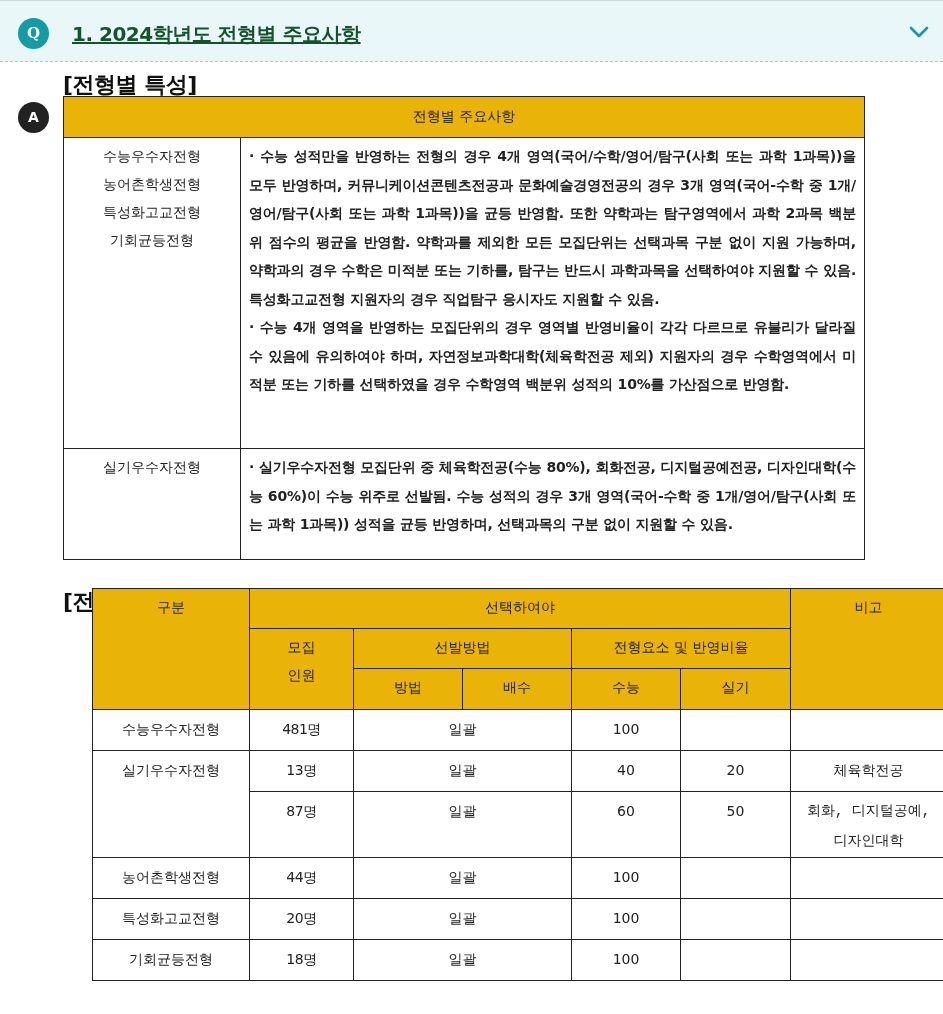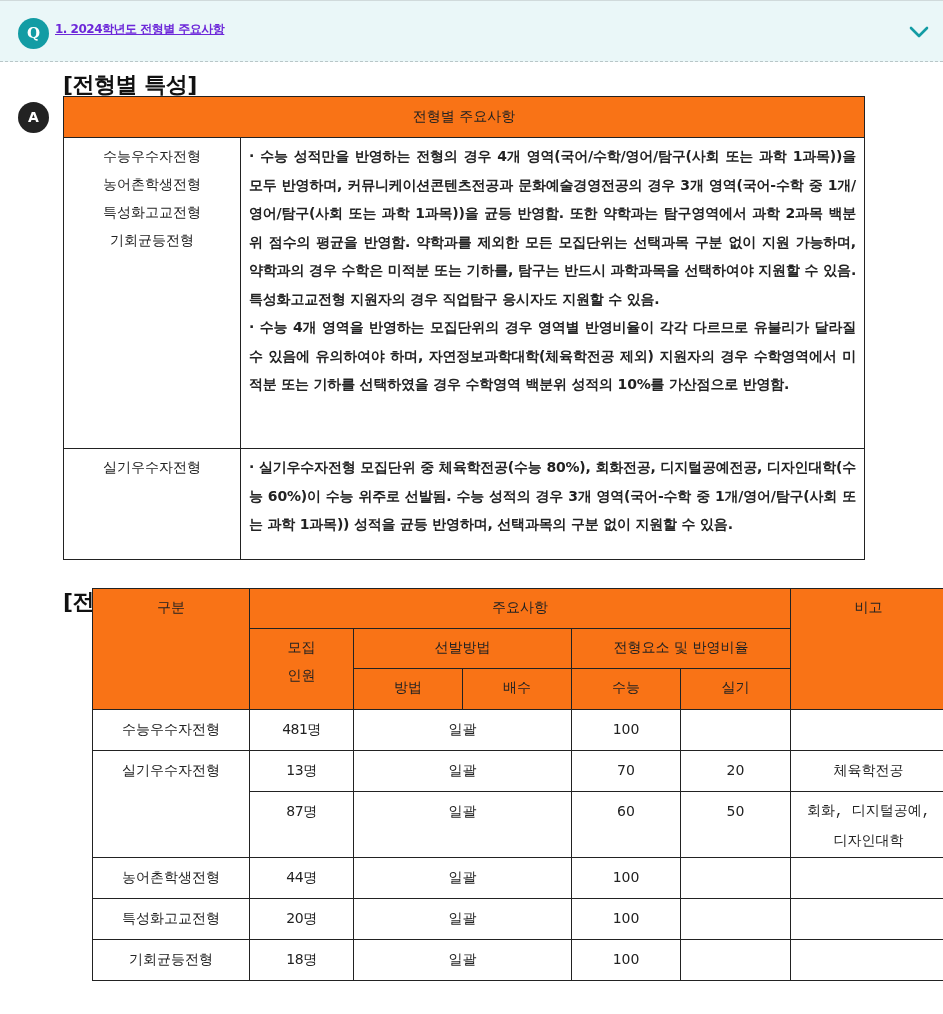--- a/index.html
+++ b/index.html
@@ -1,25 +1,25 @@
 <!DOCTYPE html>
 <html><head>
 <meta charset="utf-8">
 <style>
   html, body { margin:0; padding:0; }
   body { width:943px; height:1014px; background:#ffffff; font-family:"DejaVu Sans", sans-serif; color:#222; position:relative; overflow:hidden; }
   .qa-header { position:absolute; left:0; top:0; width:943px; height:62px; background:#eaf7f8; border-top:1px solid #d0dadb; border-bottom:1px dashed #b9c6c8; box-sizing:border-box; }
   .q-badge { position:absolute; left:18px; top:17px; width:31px; height:31px; border-radius:50%; background:#139ca4; color:#fff; font-weight:bold; font-size:15px; line-height:31px; text-align:center; font-family:"DejaVu Serif", serif; }
-  .q-title { position:absolute; left:55px; top:20px; font-size:12px; color:#6d28d9; text-decoration:underline; font-weight:bold; letter-spacing:-0.5px; cursor:pointer; }
+  .q-title { position:absolute; left:72px; top:20px; font-size:20px; color:#14532d; text-decoration:underline; font-weight:bold; letter-spacing:-0.5px; cursor:pointer; }
   .chevron { position:absolute; left:908px; top:22px; width:22px; height:18px; cursor:pointer; }
   .a-badge { position:absolute; left:18px; top:102px; width:31px; height:31px; border-radius:50%; background:#222; color:#fff; font-weight:bold; font-size:14px; line-height:31px; text-align:center; }
   .section-title { position:absolute; left:63px; font-size:22px; font-weight:bold; color:#111; letter-spacing:-0.5px; }
   table { border-collapse:collapse; position:absolute; font-size:14px; }
   td, th { border:1px solid #222; font-weight:normal; color:#222; }
-  th { background:#f97316; }
+  th { background:#eab308; }
   #t1 { left:63px; top:96px; width:802px; }
   #t1 th { height:38px; text-align:center; }
   #t1 td.cat { width:174px; text-align:center; vertical-align:top; line-height:28px; padding-top:4px; }
   #t1 td.desc { vertical-align:top; padding:4px 8px 4px 8px; line-height:28.5px; text-align:justify; letter-spacing:-0.2px; }
   #t1 td.desc p { margin:0;font-weight:bold; }
   #t2 { left:63px; top:588px; width:854px; table-layout:fixed;margin-left:29px; }
   #t2 th { vertical-align:top; text-align:center; line-height:28px; padding-top:4px; }
   #t2 td { text-align:center; vertical-align:top; line-height:30px; padding-top:4px; }
   #t2 tr.h1 th { height:34px; }
   #t2 tr.h2 th { height:34px; }
@@ -80,21 +80,21 @@
       <col style="width:104px">
       <col style="width:109px">
       <col style="width:109px">
       <col style="width:109px">
       <col style="width:110px">
       <col style="width:156px">
   </colgroup>
   <thead>
     <tr class="h1">
       <th rowspan="3">구분</th>
-      <th colspan="5">주요사항</th>
+      <th colspan="5">선택하여야</th>
       <th rowspan="3">비고</th>
     </tr>
     <tr class="h2">
       <th rowspan="2">
         <div>모집</div>
         <div>인원</div>
       </th>
       <th colspan="2">선발방법</th>
       <th colspan="2">전형요소 및 반영비율</th>
     </tr>
@@ -111,21 +111,21 @@
       <td class="cnt">481명</td>
       <td colspan="2">일괄</td>
       <td>100</td>
       <td></td>
       <td></td>
     </tr>
     <tr>
       <td rowspan="2">실기우수자전형</td>
       <td class="cnt">13명</td>
       <td colspan="2">일괄</td>
-      <td>70</td>
+      <td>40</td>
       <td>20</td>
       <td>체육학전공</td>
     </tr>
     <tr class="tall">
       <td class="cnt">87명</td>
       <td colspan="2">일괄</td>
       <td>60</td>
       <td>50</td>
       <td style="padding-left:14px;padding-right:14px;font-family:Liberation Mono, monospace;">회화, 디지털공예, 디자인대학</td>
     </tr>

